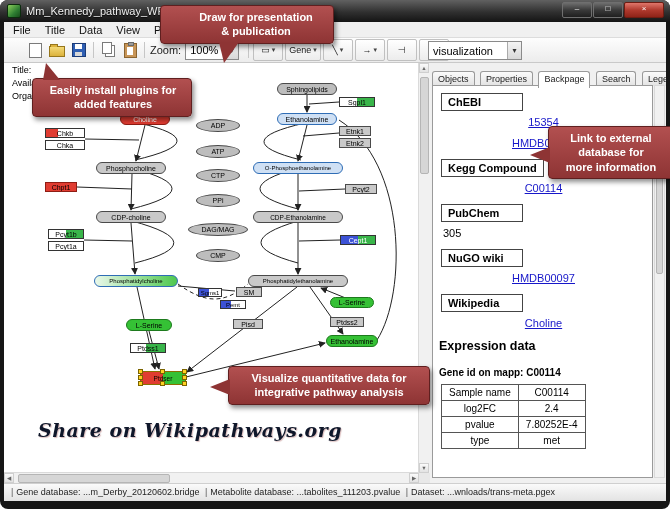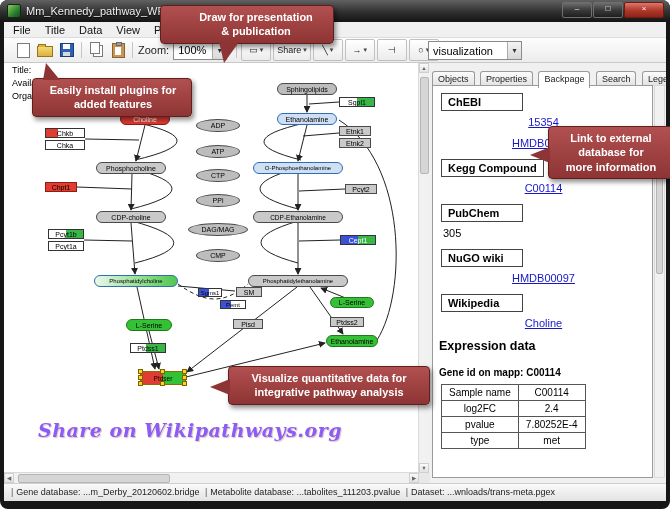--- a/index.html
+++ b/index.html
@@ -19,21 +19,21 @@
   .win-btn.close{width:38px;background:linear-gradient(#e0766b,#b03a2e 50%,#8f2318);border-color:#6e1c12;}
 
   .client{position:absolute;left:4px;top:22px;right:4px;bottom:8px;background:#f0f0f0;overflow:hidden;}
 
   
   .menubar{position:absolute;left:0;top:0;right:0;height:15px;background:#f0f0f0;
     border-bottom:1px solid #dcdcdc;font-size:11px;display:flex;align-items:center;padding-left:2px;text-align:right;}
   .menu-item{padding:0 7px;color:#111;cursor:default;}
   .toolbar{position:absolute;left:0;top:16px;right:0;height:24px;
     background:linear-gradient(#fdfdfd,#ececec);border-bottom:1px solid #c9c9c9;
-    display:flex;align-items:center;padding:0 8px;}
+    display:flex;align-items:center;padding:0 20px;}
   .ibtn{width:20px;height:20px;display:flex;align-items:center;justify-content:center;
     border:1px solid transparent;border-radius:2px;cursor:pointer;}
   .tsep{width:1px;height:16px;background:#c6c6c6;margin:0 3px;}
   .zoom-label{font-size:11px;color:#222;margin:0 4px 0 2px;}
   .combo{height:17px;background:#fff;border:1px solid #8a8a8a;display:flex;align-items:center;
     font-size:11px;cursor:pointer;}
   .combo .combo-text{padding:0 4px;flex:1;white-space:nowrap;overflow:hidden;}
   .combo .combo-arrow{width:13px;height:100%;background:linear-gradient(#f4f4f4,#d8d8d8);
     border-left:1px solid #aaa;font-size:8px;display:flex;align-items:center;justify-content:center;color:#333;}
   .zoom-combo{width:52px;margin-right:6px;}
@@ -66,21 +66,21 @@
   .edges{position:absolute;left:0;top:0;}
   .info-line{position:absolute;font-size:9px;color:#000;white-space:nowrap;}
   .node{position:absolute;border:1px solid #444;box-sizing:border-box;display:flex;align-items:center;
     justify-content:center;white-space:nowrap;overflow:hidden;color:#000;cursor:pointer;}
   .node.rounded{border-radius:7px;}
   .node.ellipse{border-radius:50%;}
   .node.selected{overflow:visible;z-index:5;}
   .handle{position:absolute;width:5px;height:5px;margin:-3px;background:#ffd021;
     border:1px solid #7a6400;box-sizing:border-box;}
   .share{position:absolute;left:30px;top:356px;font-family:"DejaVu Serif",serif;font-style:italic;
-    font-weight:bold;font-size:19px;color:#8b5cf6;letter-spacing:.5px;
+    font-weight:bold;font-size:19px;color:#0f172a;letter-spacing:.5px;
     text-shadow:1px 1px 1px rgba(120,0,0,.25);white-space:nowrap;}
 
   
   .vscroll{position:absolute;right:0;top:0;width:11px;height:calc(100% - 11px);background:#f1f1f1;
     border-left:1px solid #dadada;}
   .hscroll{position:absolute;left:0;bottom:0;height:11px;width:calc(100% - 11px);background:#f1f1f1;
     border-top:1px solid #dadada;}
   .scorner{position:absolute;right:0;bottom:0;width:11px;height:11px;background:#e8e8e8;}
   .sarrow{position:absolute;width:10px;height:10px;font-size:5.5px;color:#666;display:flex;
     align-items:center;justify-content:center;background:linear-gradient(#fbfbfb,#e2e2e2);
@@ -188,21 +188,21 @@
       <div class="combo zoom-combo">
         <span class="combo-text">100%</span>
         <span class="combo-arrow">▾</span>
       </div>
       <div class="tsep"></div>
       <div class="tbtn">
         <span>▭</span>
         <span class="dd">▾</span>
       </div>
       <div class="tbtn">
-        <span>Share</span>
+        <span>Gene</span>
         <span class="dd">▾</span>
       </div>
       <div class="tbtn">
         <span>╲</span>
         <span class="dd">▾</span>
       </div>
       <div class="tbtn">
         <span>→</span>
         <span class="dd">▾</span>
       </div>

